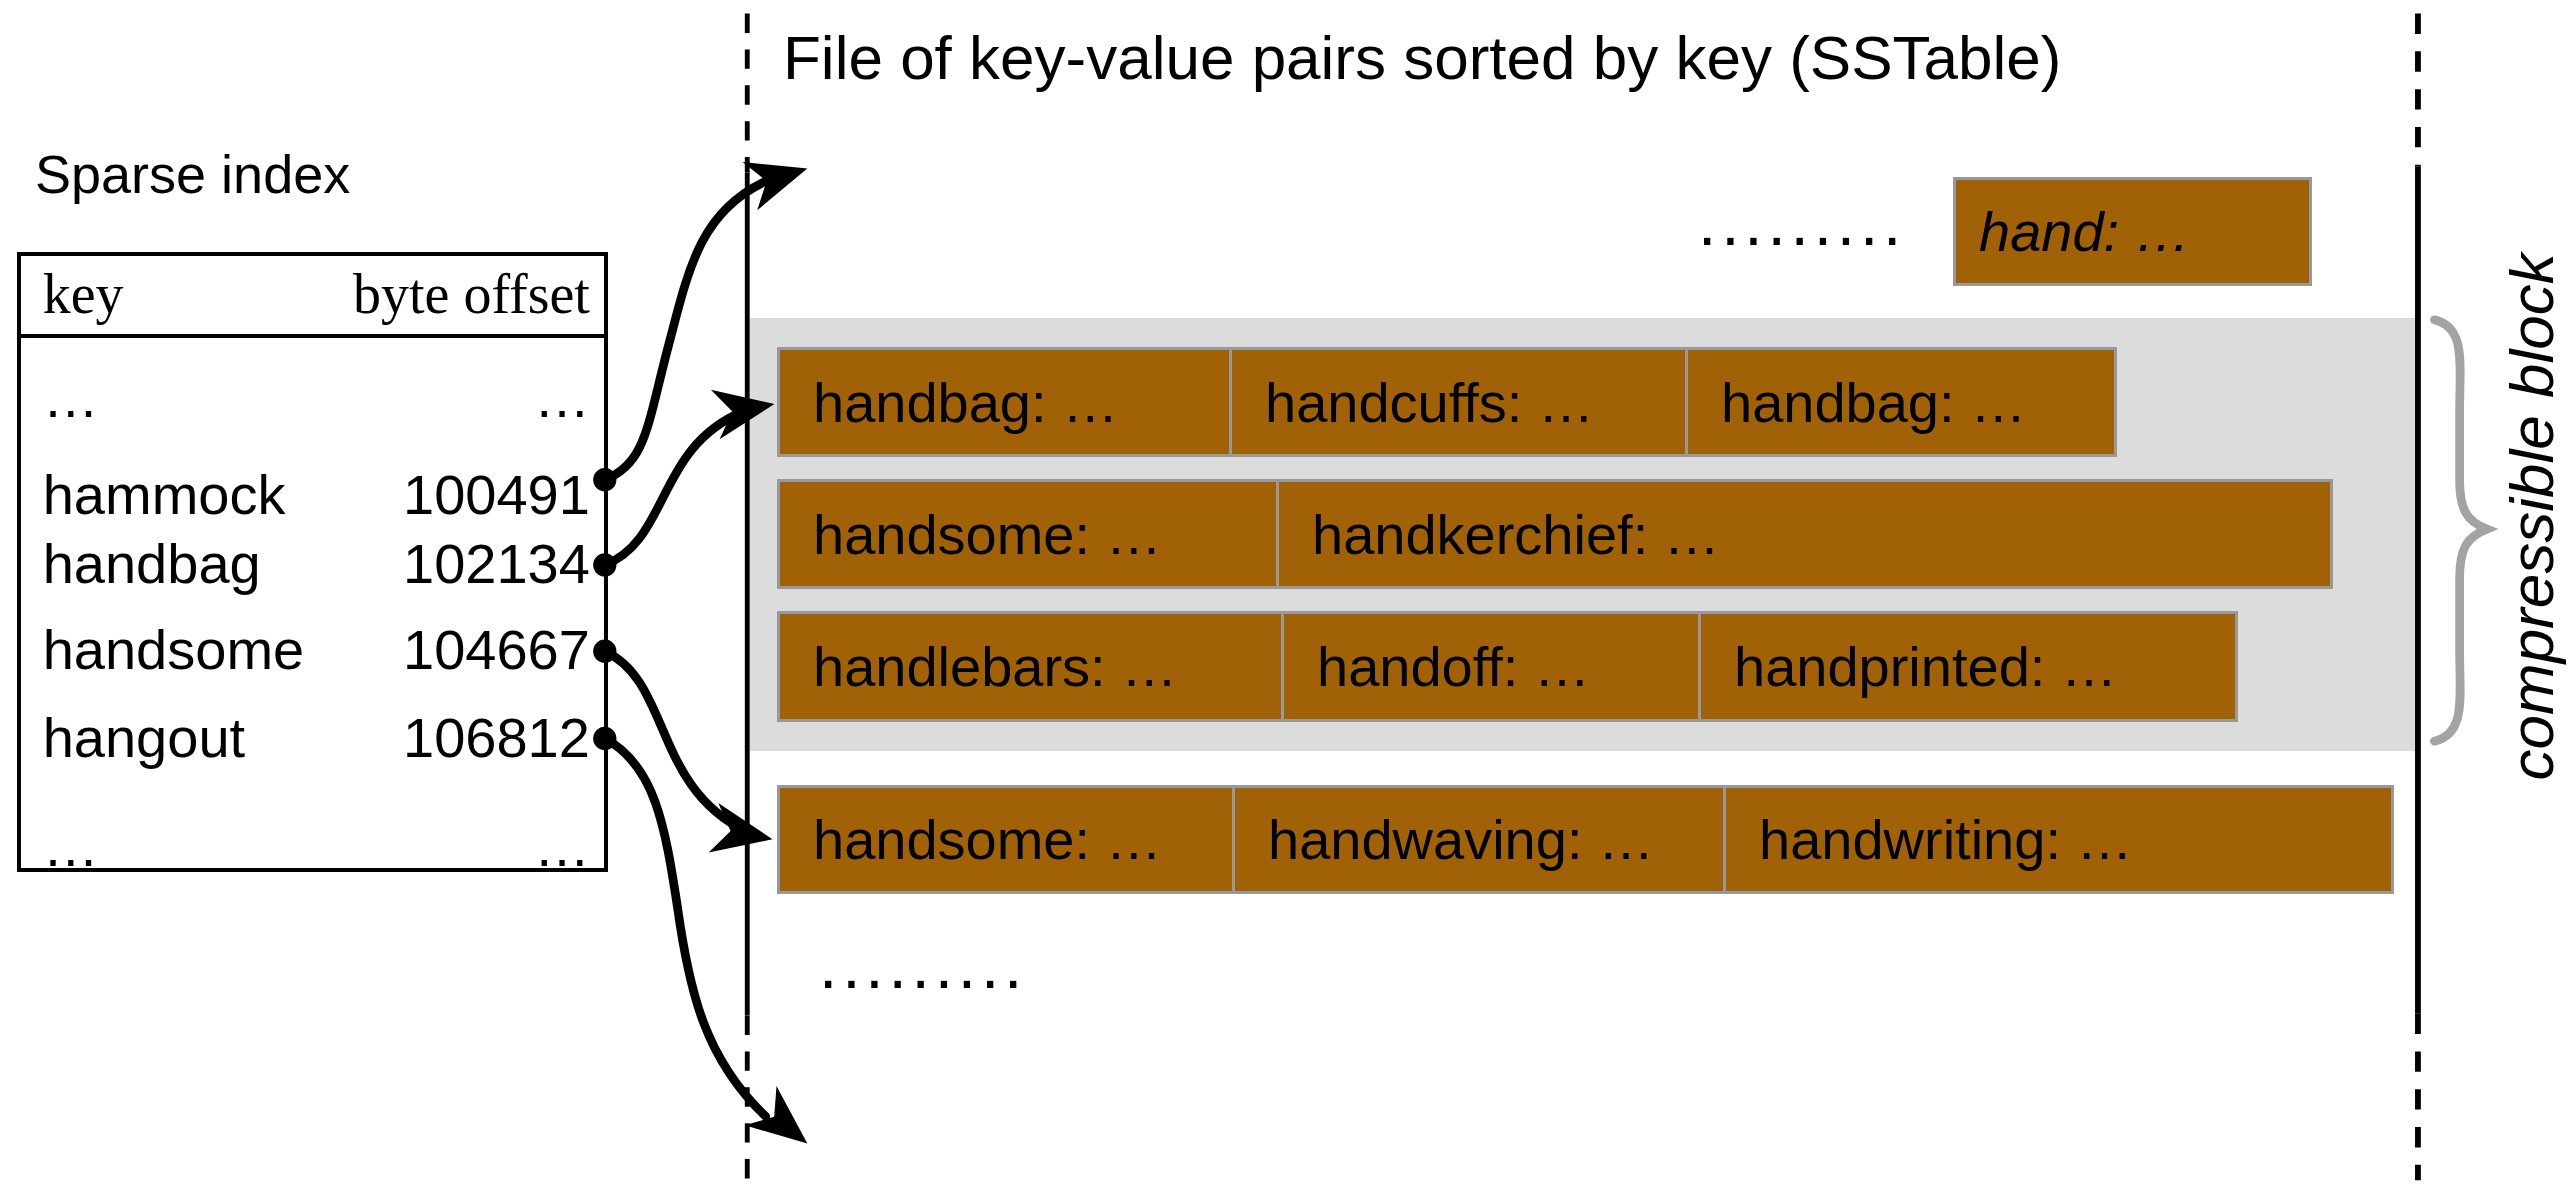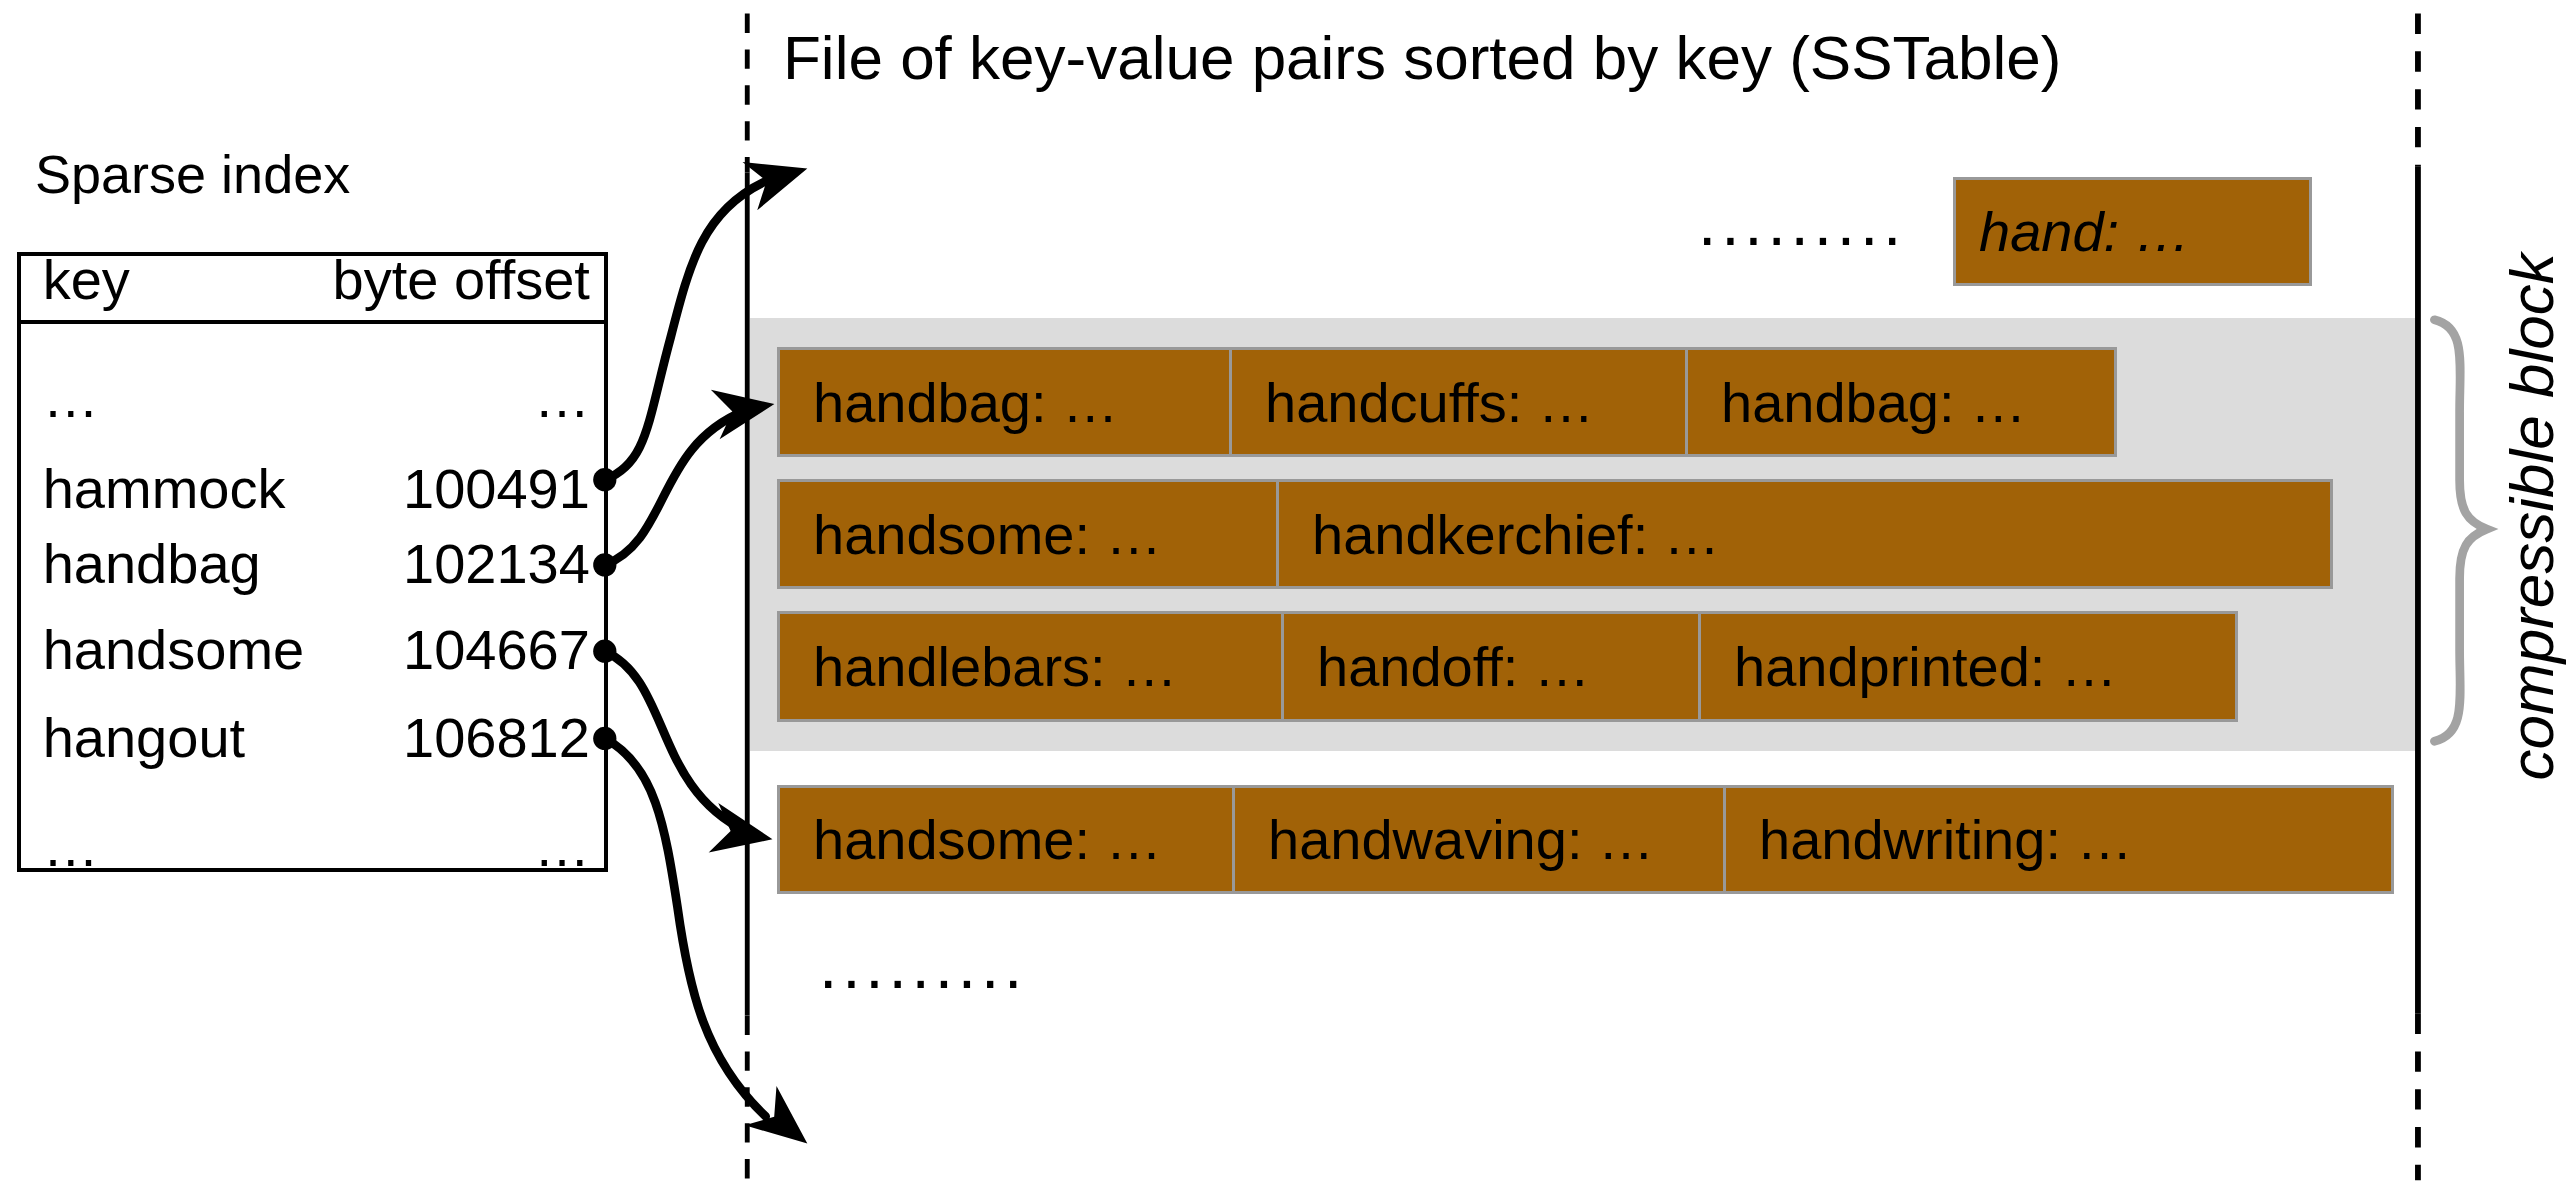--- a/index.html
+++ b/index.html
@@ -31,28 +31,29 @@
     position: absolute;
     left: 17.4px; top: 252px;
     width: 591px; height: 620px;
     border: 4.8px solid #000;
     box-sizing: border-box;
     background: #fff;
   }
   .si-header {
     position: absolute;
     left: 0; top: 0; right: 0;
-    height: 68px;
+    height: 82px;
     border-bottom: 4.8px solid #000;
     display: flex;
     justify-content: space-between;
     align-items: flex-end;
     padding: 0 14.5px 7.8px 21.3px;
     font-size: 56px;
     box-sizing: border-box;
+    font-family: Liberation Serif, serif;
   }
   .si-row {
     position: absolute;
     left: 21.3px; right: 14.5px;
     height: 64px;
     line-height: 64px;
     font-size: 56px;
     display: flex;
     justify-content: space-between;
     white-space: nowrap;
@@ -177,21 +178,21 @@
 
   <div class="si-table">
     <div class="si-header">
       <span>key</span>
       <span>byte offset</span>
     </div>
     <div class="si-row" style="top:110px">
       <span>…</span>
       <span>…</span>
     </div>
-    <div class="si-row" style="top:201px">
+    <div class="si-row" style="top:207px">
       <span>hammock</span>
       <span>100491</span>
     </div>
     <div class="si-row" style="top:276px">
       <span>handbag</span>
       <span>102134</span>
     </div>
     <div class="si-row" style="top:362px">
       <span>handsome</span>
       <span>104667</span>

